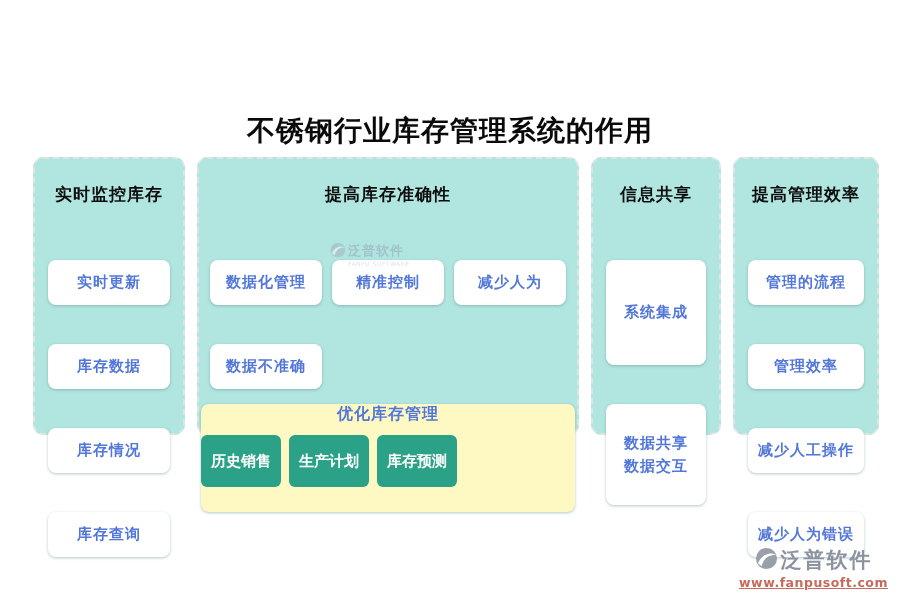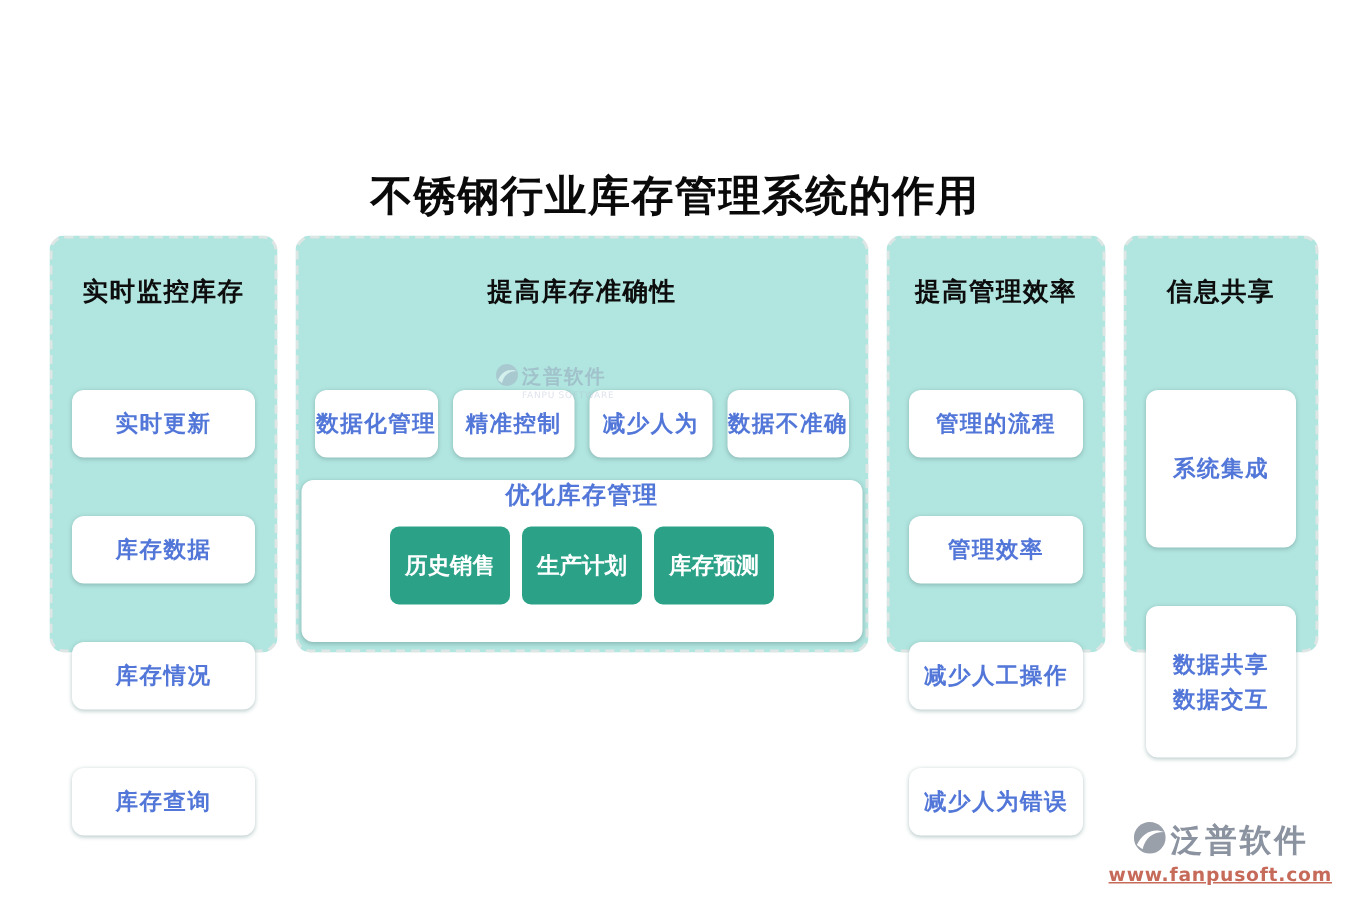--- a/index.html
+++ b/index.html
@@ -44,38 +44,38 @@
     color: #5277d8; font-weight: bold; font-size: 15px;
     letter-spacing: 1px;
     text-align: center;
     margin-top: 28px;
   }
   .card.tall-1 { height: 105px; }
   .card.tall-2 { height: 101px; white-space: pre-line; line-height: 1.5; }
 
   .grid-2 {
     margin: 0 11px; display: grid;
-    grid-template-columns: 1fr 1fr 1fr 1fr;
+    grid-template-columns: 1fr 1fr 1fr;
     gap: 11px 10px;
   }
   .subpanel {
     margin: 11px 2px 0;
-    background: #ffffff;
+    background: #fef9c3;
     border-radius: 8px;
     box-shadow: 0 1px 3px rgba(90,130,130,0.45);
     height: 108px;
   }
   .subpanel-title {
     margin-top: 15px;
     text-align: center;
     color: #5277d8; font-weight: bold; font-size: 16px;
     letter-spacing: 1px;
   }
   .btn-row {
-    display: flex; gap: 8px; justify-content: center; margin-top: 10px;
+    display: flex; gap: 8px; margin-top: 10px;
   }
   .green-btn {
     width: 80px; height: 52px;
     background: #2ba287;
     border: none; border-radius: 6px;
     color: #ffffff; font-weight: bold; font-size: 15px;
     display: flex; align-items: center; justify-content: center;
     font-family: inherit;
   }
 
@@ -130,36 +130,36 @@
     <div class="subpanel">
       <div class="subpanel-title">优化库存管理</div>
       <div class="btn-row">
         <div class="green-btn">历史销售</div>
         <div class="green-btn">生产计划</div>
         <div class="green-btn">库存预测</div>
       </div>
     </div>
   </div>
 
+  <div class="panel panel-4">
+    <div class="panel-header">信息共享</div>
+    <div class="card-col">
+      <div class="card tall-1">系统集成</div>
+      <div class="card tall-2">数据共享
+数据交互</div>
+    </div>
+  </div>
+
   <div class="panel panel-3">
     <div class="panel-header">提高管理效率</div>
     <div class="card-col">
       <div class="card">管理的流程</div>
       <div class="card">管理效率</div>
       <div class="card">减少人工操作</div>
       <div class="card">减少人为错误</div>
-    </div>
-  </div>
-
-  <div class="panel panel-4">
-    <div class="panel-header">信息共享</div>
-    <div class="card-col">
-      <div class="card tall-1">系统集成</div>
-      <div class="card tall-2">数据共享
-数据交互</div>
     </div>
   </div>
 
 </div>
 
 <div class="wm-center">
   <span>
     <svg width="16" height="16" viewBox="0 0 24 24">
       <circle cx="12" cy="12" r="11" fill="#9fa9c0"></circle>
       <path d="M3 17 C7 8, 15 5, 22 8 C14 8, 9 12, 7 20 Z" fill="#ffffff"></path>

